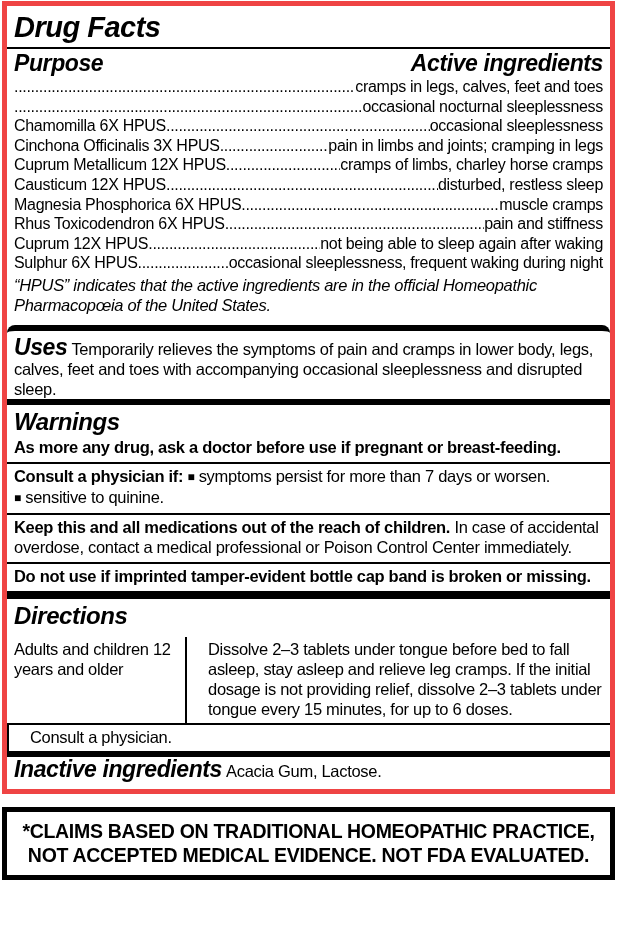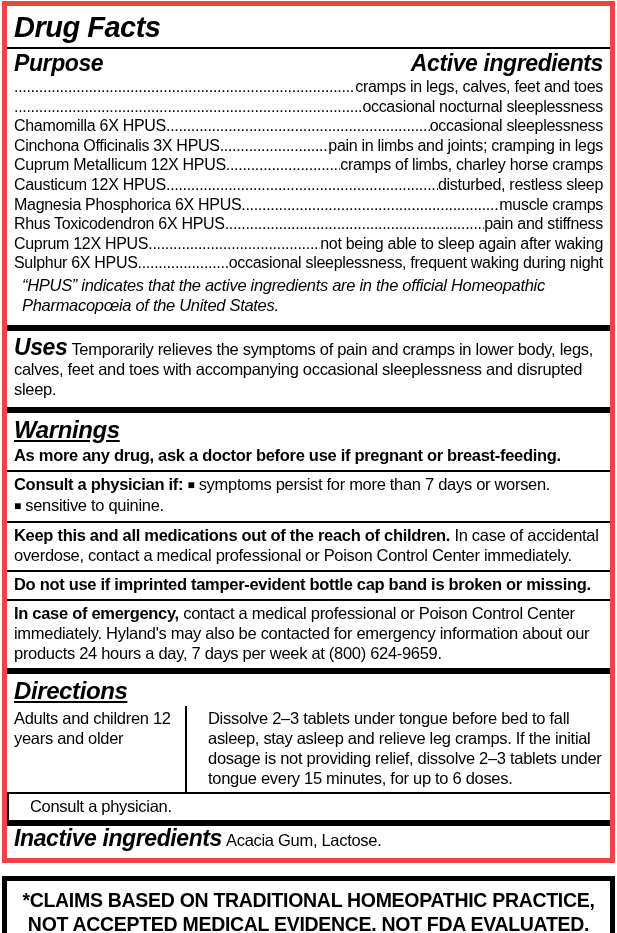--- a/index.html
+++ b/index.html
@@ -67,61 +67,59 @@
     white-space: nowrap;
   }
 
   .hpus-note {
     font-style: italic;
     font-size: 16.5px;
     line-height: 20.5px;
     letter-spacing: -0.3px;
     padding-bottom: 9px;
     padding-top: 1px;
-    margin-left: 8px;
   }
 
   .section { border-top: 6px solid #000; }
 
   .body-text {
     font-size: 16.5px;
     line-height: 20px;
     letter-spacing: -0.3px;
   }
   .b { font-weight: bold; }
 
-  .uses-section { padding-top: 6px; padding-bottom: 8px; }
+  .uses-section { padding-top: 6px; padding-bottom: 0; border-radius: 8px; }
   .run-heading {
     font-size: 23px;
     font-weight: bold;
     font-style: italic;
     letter-spacing: -0.4px;
     padding-right: 4px;
   }
 
   .section-heading {
     font-size: 24px;
     font-weight: bold;
     font-style: italic;
     letter-spacing: -0.4px;
     line-height: 27px;
     padding-top: 3px;
-    text-decoration: underline;
   }
 
   .w-block { padding-top: 2px; padding-bottom: 5px; }
   .thin-rule {
     border: 0;
     border-top: 2px solid #000;
     margin: 0;
   }
   .sq { font-size: 12px; vertical-align: 1px; }
 
   
-  .dir-table { margin-top: 2px; }
+  .dir-table { margin-top: 8px; }
   .dir-row { display: flex; align-items: stretch; }
   .dir-who {
     width: 178px;
     flex: 0 0 178px;
     padding: 2px 6px 4px 7px;
     font-size: 16.5px;
     line-height: 20px;
     letter-spacing: -0.3px;
   }
   .dir-what {
@@ -239,24 +237,20 @@
 
       <div class="w-block pad body-text">
         <span class="b">Keep this and all medications out of the reach of children.</span>
         <span>In case of accidental overdose, contact a medical professional or Poison Control Center immediately.</span>
       </div>
       <hr class="thin-rule">
 
       <div class="w-block pad body-text b">Do not use if imprinted tamper-evident bottle cap band is broken or missing.</div>
       <hr class="thin-rule">
 
-      <div class="w-block pad body-text">
-        <span class="b">In case of emergency,</span>
-        <span>contact a medical professional or Poison Control Center immediately. Hyland's may also be contacted for emergency information about our products 24 hours a day, 7 days per week at (800) 624-9659.</span>
-      </div>
     </div>
 
     <div class="section">
       <div class="section-heading pad">Directions</div>
       <div class="dir-table">
         <div class="dir-row">
           <div class="dir-who">Adults and children 12 years and older</div>
           <div class="dir-what">Dissolve 2–3 tablets under tongue before bed to fall asleep, stay asleep and relieve leg cramps. If the initial dosage is not providing relief, dissolve 2–3 tablets under tongue every 15 minutes, for up to 6 doses.</div>
         </div>
         <hr class="dir-rule">

